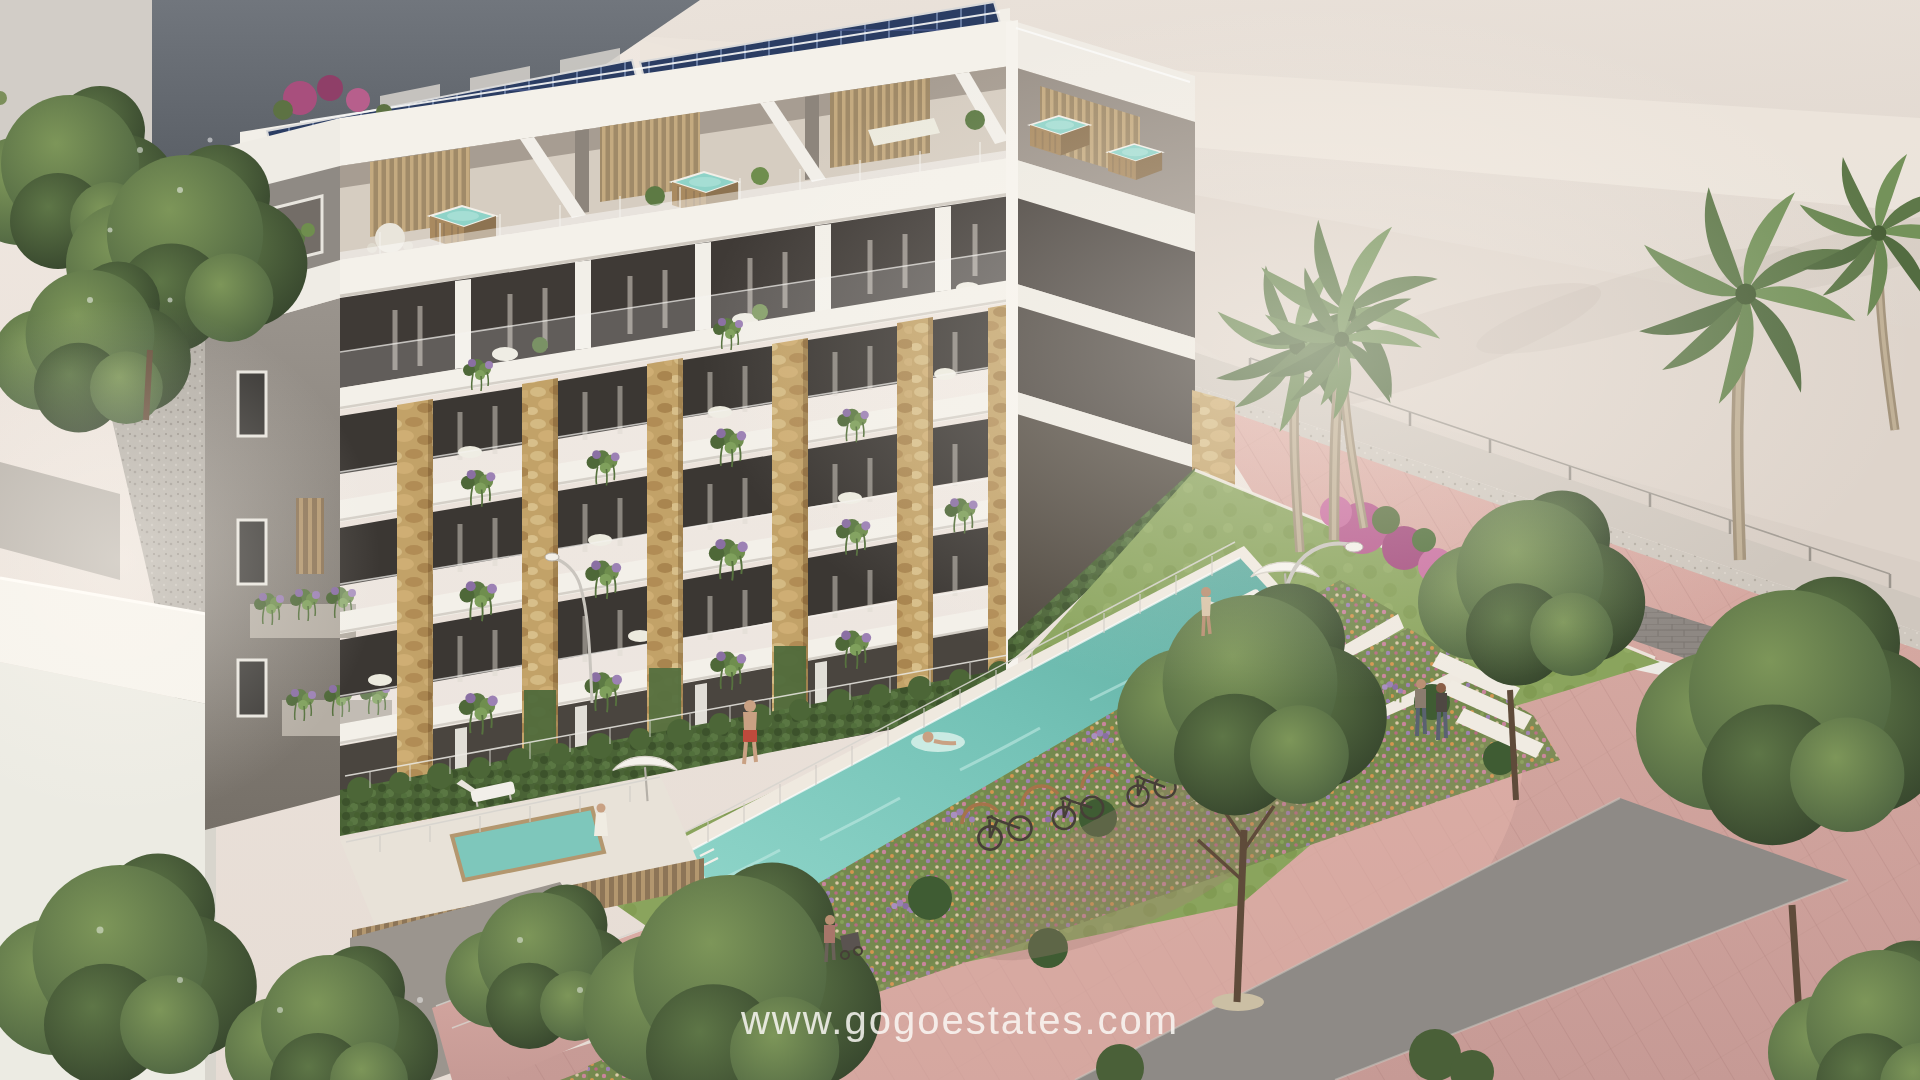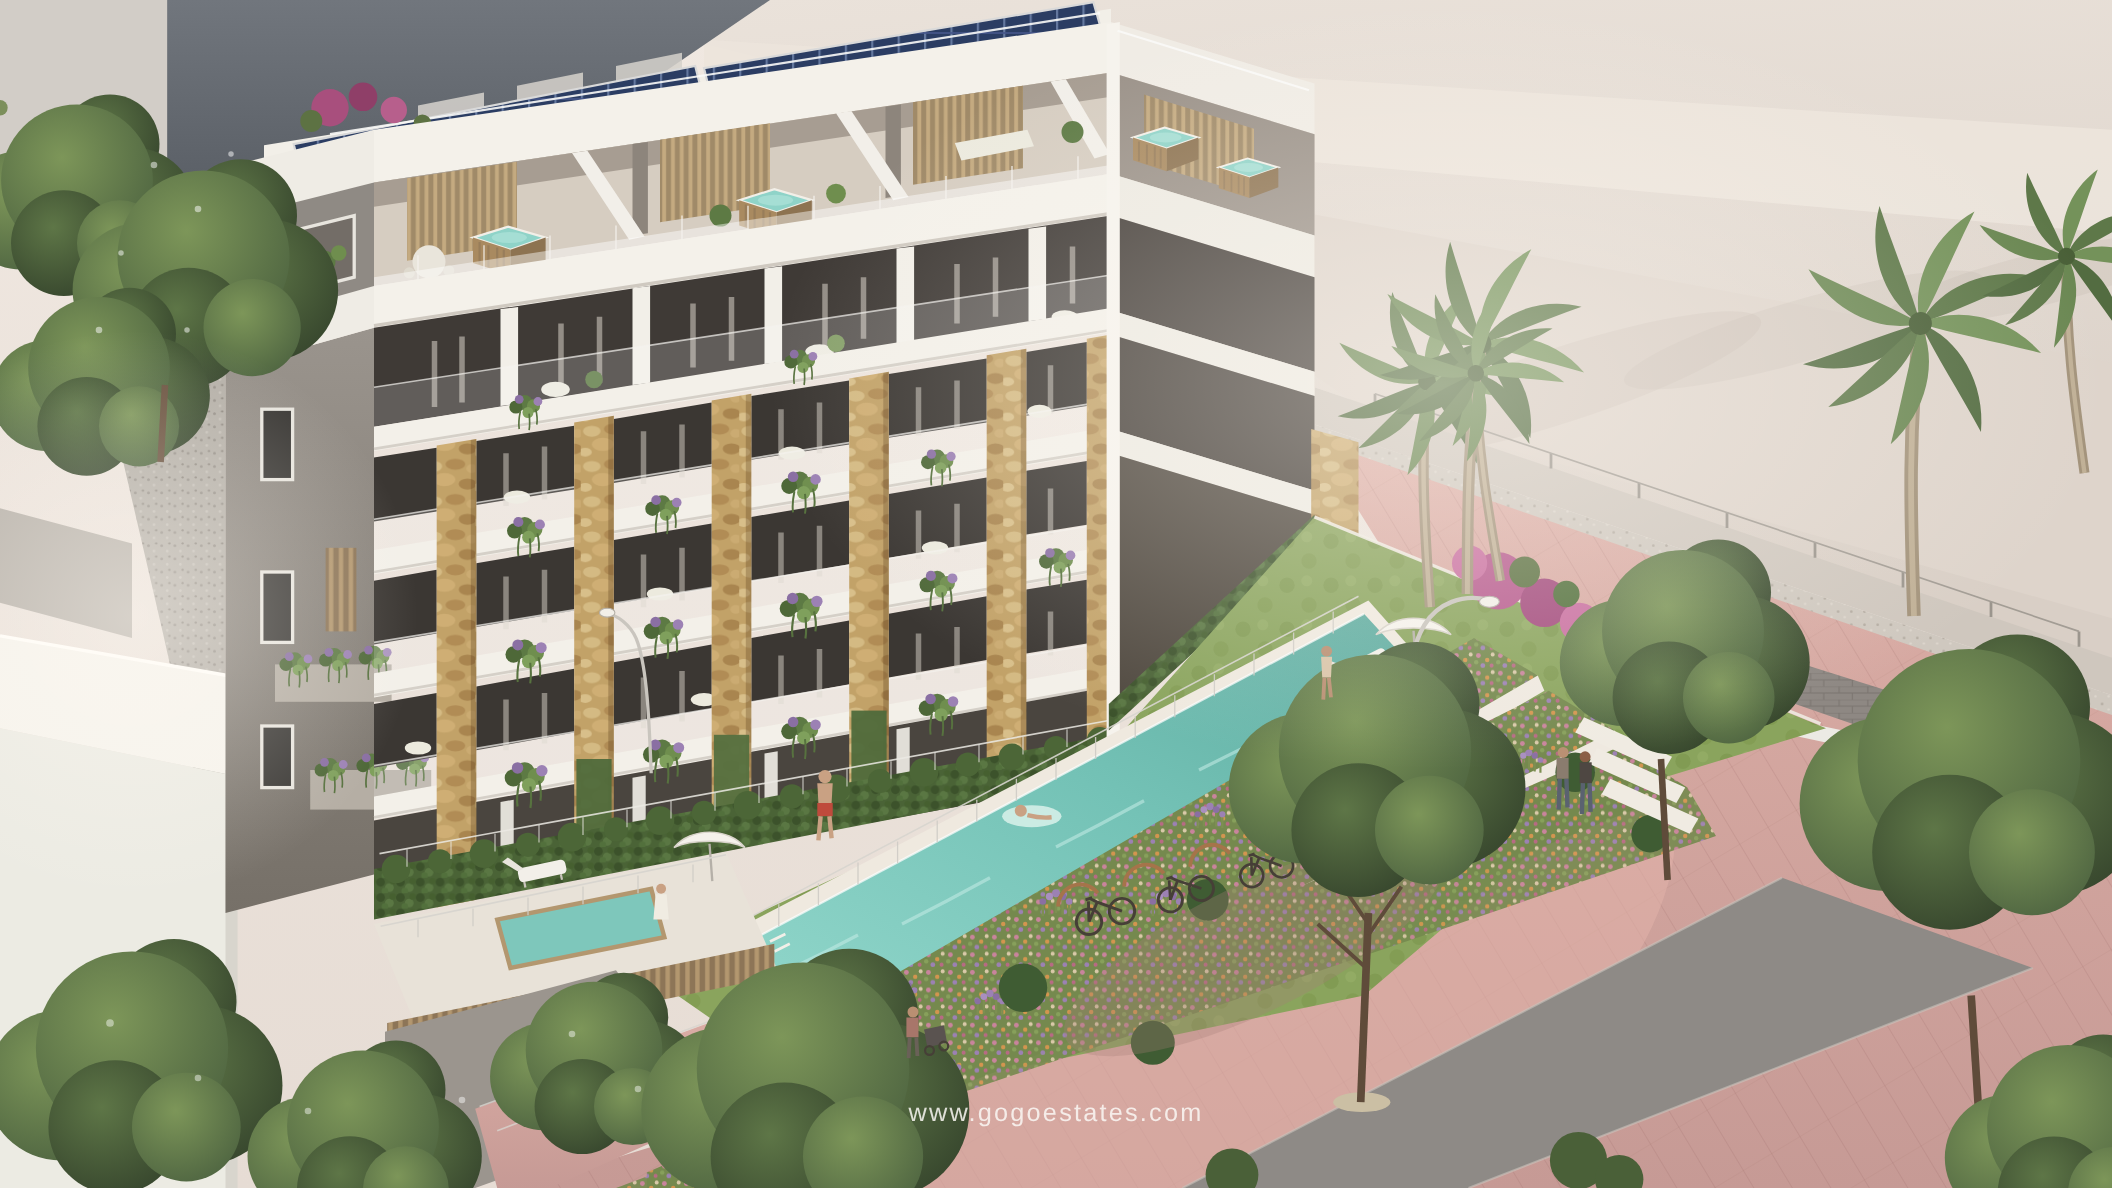--- a/index.html
+++ b/index.html
@@ -1,21 +1,21 @@
 <!DOCTYPE html>
 <html><head>
 <meta charset="utf-8">
 <style>
   html,body{margin:0;padding:0;background:#dcd4cc;font-family:"Liberation Sans",sans-serif;}
   .stage{position:relative;width:1920px;height:1080px;overflow:hidden;background:#ece3db;}
   .stage svg{position:absolute;inset:0;display:block;}
   .watermark{
     position:absolute;left:50%;top:998px;transform:translateX(-50%);
     font-family:"Liberation Sans",sans-serif;font-weight:300;
-    font-size:23px;letter-spacing:2px;color:rgba(250,248,245,.85);
+    font-size:40px;letter-spacing:2px;color:rgba(250,248,245,.85);
     white-space:nowrap;user-select:none;
   }
 </style>
 </head>
 <body>
 
 <div class="stage">
 <svg viewBox="0 0 1920 1080" width="1920" height="1080">
   <defs>
     <linearGradient id="bg" x1="0" y1="0" x2="0" y2="1">

